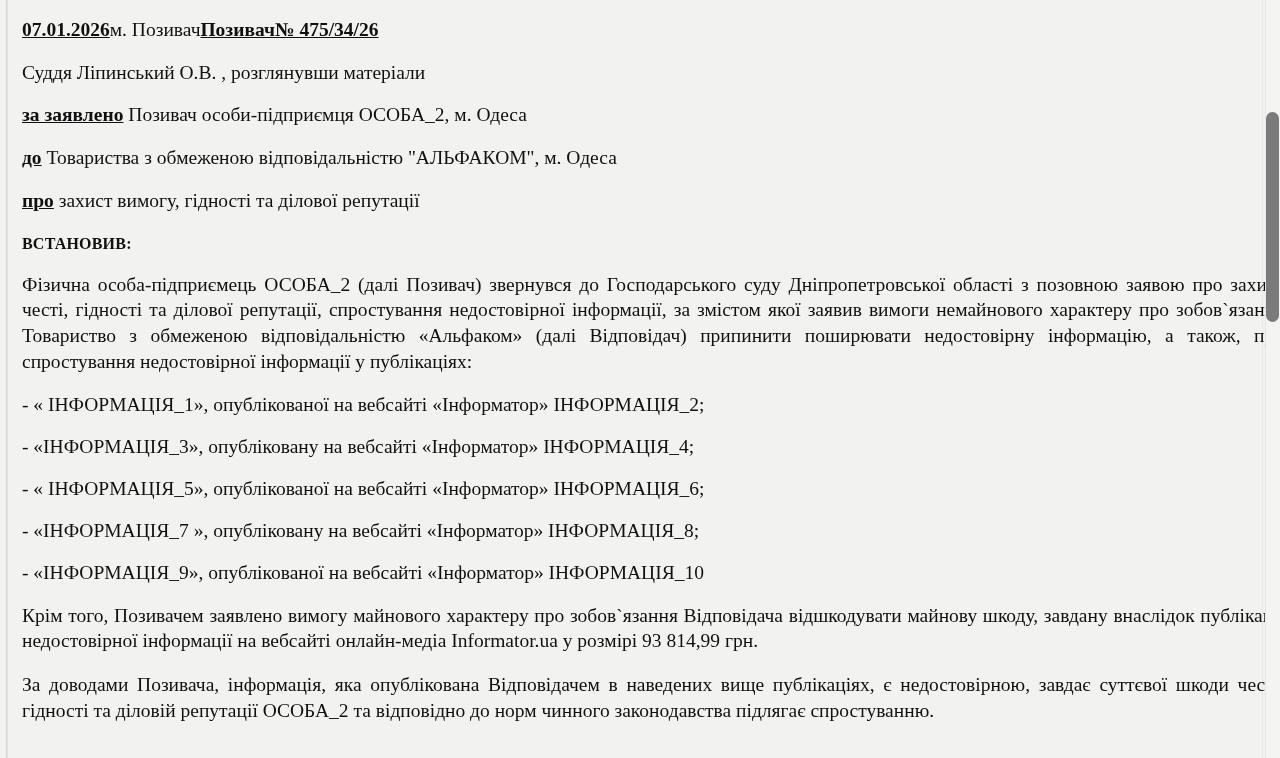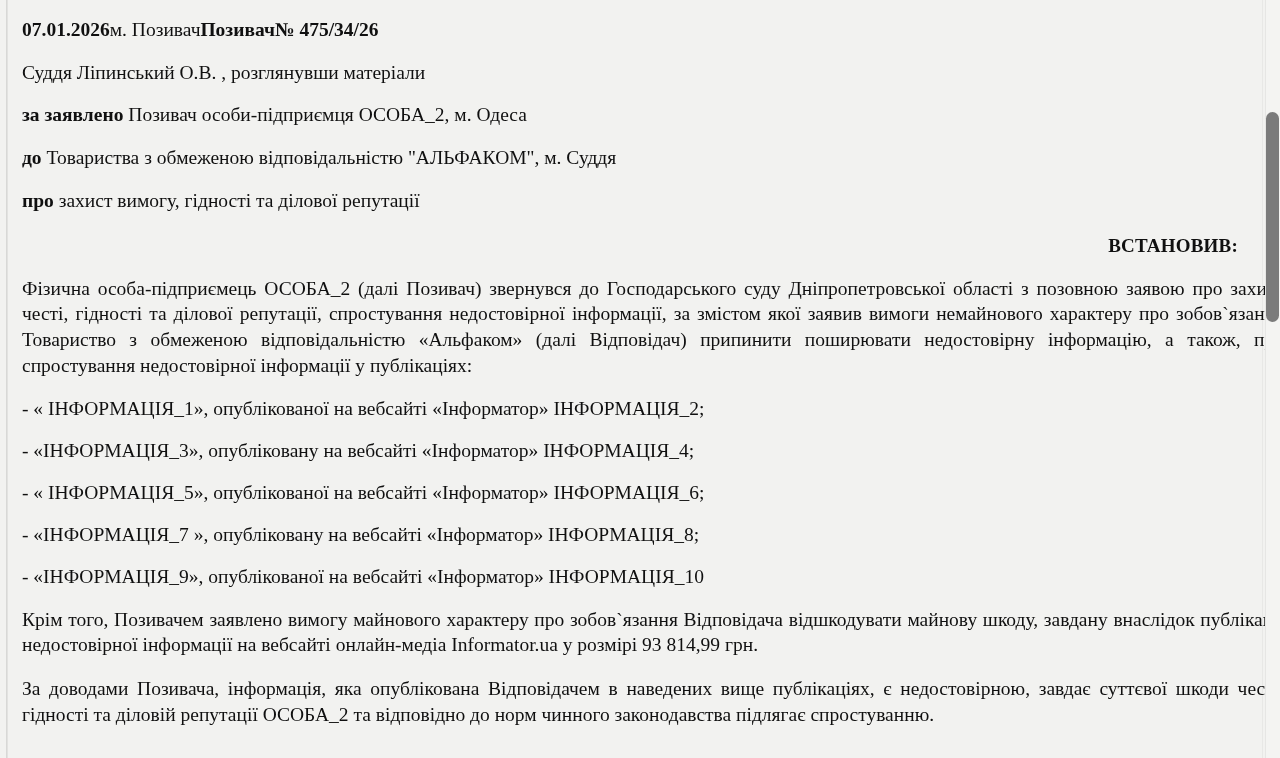--- a/index.html
+++ b/index.html
@@ -61,35 +61,35 @@
     padding: 9px 0 9px 0;
     text-align: justify;
     text-justify: inter-word;
   }
 
   .para.block {
     width: 1262px;
   }
 
   .heading {
-    text-align: right;
+    text-align: left;
     font-weight: bold;
     padding: 12px 0 10px 0;
-    font-size: 19px;
+    font-size: 16px;
     width: 1216px;
     letter-spacing: 0.2px;
   }
 
   .list-item {
     padding: 10px 0 10px 0;
     font-size: 19.5px;
     white-space: nowrap;
   }
 
-  b, .b { font-weight: bold; }
+  b, .b { font-weight: bold; text-decoration: underline; }
 
   
   .scrollbar-track {
     position: absolute;
     right: 0;
     top: 0;
     width: 15px;
     height: 758px;
     background: #f4f4f2;
     border-left: 1px solid #e6e6e4;
@@ -129,21 +129,21 @@
       <span class="b">07.01.2026</span><span>м. Позивач</span><span class="b">Позивач</span><span class="b">№ 475/34/26</span>
     </div>
 
     <div class="line">Суддя Ліпинський О.В. , розглянувши матеріали</div>
 
     <div class="line">
       <span class="b">за заявлено</span><span> Позивач особи-підприємця ОСОБА_2, м. Одеса</span>
     </div>
 
     <div class="line">
-      <span class="b">до</span><span> Товариства з обмеженою відповідальністю "АЛЬФАКОМ", м. Суддя</span>
+      <span class="b">до</span><span> Товариства з обмеженою відповідальністю "АЛЬФАКОМ", м. Одеса</span>
     </div>
 
     <div class="line">
       <span class="b">про</span><span> захист вимогу, гідності та ділової репутації</span>
     </div>
 
     <div class="heading">ВСТАНОВИВ:</div>
 
     <p class="para block">Фізична особа-підприємець ОСОБА_2 (далі Позивач) звернувся до Господарського суду Дніпропетровської області з позовною заявою про захист честі, гідності та ділової репутації, спростування недостовірної інформації, за змістом якої заявив вимоги немайнового характеру про зобов`язання Товариство з обмеженою відповідальністю «Альфаком» (далі Відповідач) припинити поширювати недостовірну інформацію, а також, про спростування недостовірної інформації у публікаціях:</p>
 

